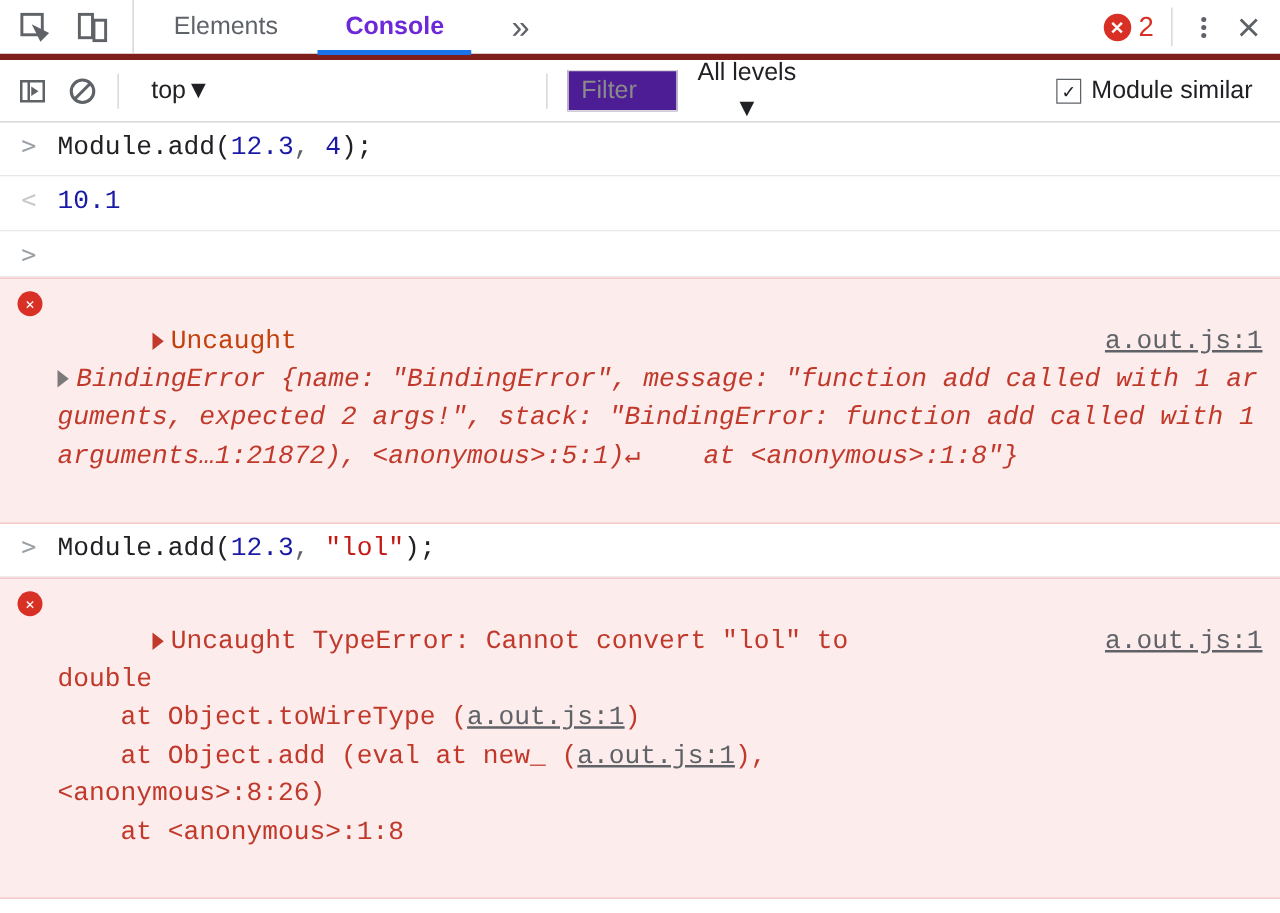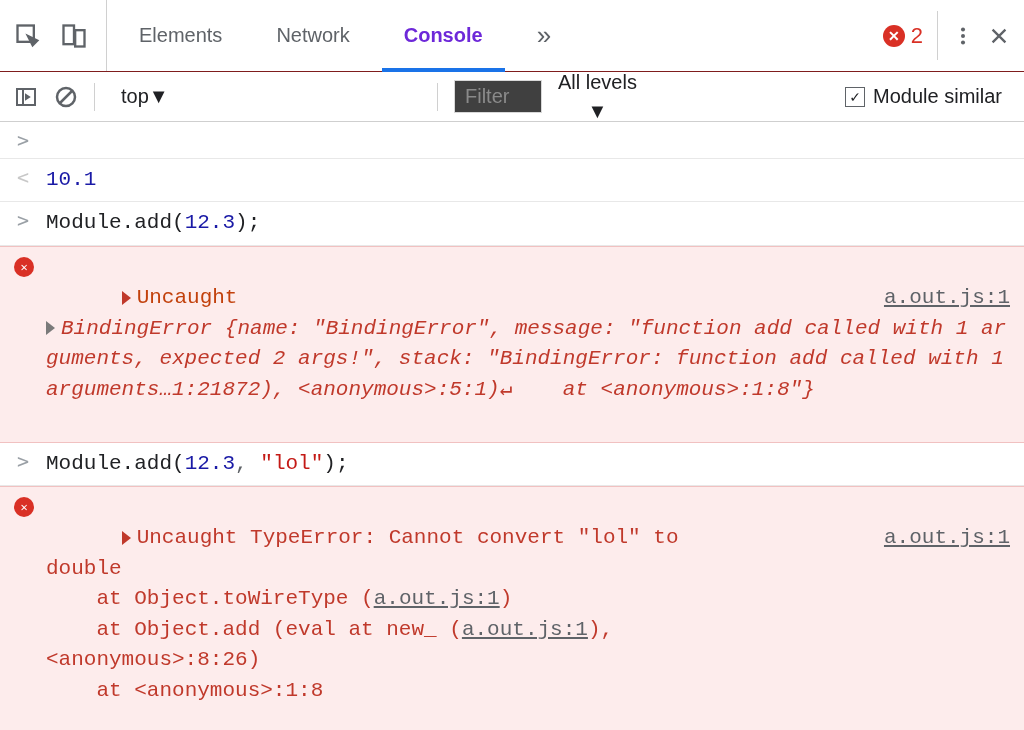--- a/index.html
+++ b/index.html
@@ -1,29 +1,29 @@
 <!DOCTYPE html>
 <html><head>
 <meta charset="utf-8">
 <style>
   * { box-sizing: border-box; }
   html, body { margin:0; padding:0; font-family: -apple-system, BlinkMacSystemFont, "Segoe UI", Arial, sans-serif; font-size:20px; color:#202124; background:#fff; width:1024px; height:730px; overflow:hidden;}
-  .top-tabs { display:flex; align-items:center; height:72px; border-bottom:1px solid #7f1d1d; padding:0 14px; gap:10px; }
+  .top-tabs { display:flex; align-items:center; height:48px; border-bottom:5px solid #7f1d1d; padding:0 14px; gap:10px; }
   .top-tabs .iconbar { display:flex; align-items:center; gap:18px; padding-right:18px; border-right:1px solid #d0d0d0; height:100%;}
   .tab { padding:0 22px; height:100%; display:flex; align-items:center; color:#5f6368; cursor:pointer; position:relative;}
   .tab.active { color:#6d28d9;font-weight:bold; }
   .tab.active::after { content:""; position:absolute; left:0; right:0; bottom:-1px; height:4px; background:#1a73e8;}
   .right-icons { margin-left:auto; display:flex; align-items:center; gap:14px; height:100%;}
   .err-badge { display:flex; align-items:center; gap:6px; padding-right:14px; border-right:1px solid #d0d0d0; height:70%; color:#d93025;}
   .circ-x { width:22px; height:22px; border-radius:50%; background:#d93025; display:flex; align-items:center; justify-content:center; color:#fff; font-size:14px; font-weight:bold;}
   .circ-x-sm { width:20px; height:20px; border-radius:50%; background:#d93025; display:flex; align-items:center; justify-content:center; color:#fff; font-size:12px; font-weight:bold; flex-shrink:0; margin-top:4px;}
   .sub-toolbar { display:flex; align-items:center; height:50px; border-bottom:1px solid #cfcfcf; padding:0 14px; gap:16px;}
   .sub-toolbar .sep { width:1px; height:28px; background:#d0d0d0;}
   .context-sel { display:flex; align-items:center; width:310px; padding:0 10px; color:#202124; cursor:pointer;}
-  .filter-box { border:1px solid #d8d8d8; background:#404040; padding:4px 10px; color:#8a8a8a; width:88px; text-align:left;}
+  .filter-box { border:1px solid #d8d8d8; background:#4c1d95; padding:4px 10px; color:#8a8a8a; width:88px; text-align:left;}
   .levels { display:flex; align-items:center; gap:6px; color:#202124; cursor:pointer;flex-direction:column;}
   .chk { display:flex; align-items:center; gap:8px; color:#202124; margin-left:auto; padding-right:8px;}
   .chkbox { width:20px; height:20px; border:1.5px solid #5f6368; display:flex; align-items:center; justify-content:center; font-size:14px; color:#202124;}
   .rows { }
   .row { display:flex; align-items:flex-start; padding:6px 14px 6px 14px; border-bottom:1px solid #e8e8e8; gap:14px;}
   .row .gutter { width:18px; text-align:center; color:#9aa0a6; flex-shrink:0; font-family: Menlo, Consolas, monospace;}
   .row .gutter.faint { color:#c8c8c8;}
   .row .body { flex:1; font-family: Menlo, Consolas, "Courier New", monospace; font-size:21px; line-height:1.45; white-space:pre-wrap; word-break:break-all;}
   .kw    { color:#202124;}
   .num   { color:#1a1aa6;}
@@ -52,21 +52,20 @@
         </svg>
     </span>
     <span>
       <svg width="28" height="28" viewBox="0 0 24 24" fill="none" stroke="#5f6368" stroke-width="2">
           <rect x="3" y="3" width="9" height="16"></rect>
           <rect x="13" y="7" width="8" height="14"></rect>
         </svg>
     </span>
   </div>
   <div class="tab">Elements</div>
-  <div class="tab">Network</div>
   <div class="tab active">Console</div>
   <div class="tab" style="font-size:26px;color:#5f6368;">»</div>
   <div class="right-icons">
     <div class="err-badge">
       <span class="circ-x">✕</span>
       <span style="font-size:22px;">2</span>
     </div>
     <span>
       <svg width="22" height="22" viewBox="0 0 24 24" fill="#5f6368">
           <circle cx="12" cy="5" r="2.2"></circle>
@@ -110,30 +109,30 @@
   <div class="chk">
     <span class="chkbox">✓</span>
     <span>Module similar</span>
   </div>
 </div>
 
 <div class="rows">
 
   <div class="row">
     <div class="gutter">&gt;</div>
+    <div class="body"><span class="kw">Module.add</span><span class="punct">(</span><span class="num">12.3</span><span class="op">, </span><span class="num">4</span><span class="punct">);</span></div>
   </div>
 
   <div class="row">
     <div class="gutter faint">&lt;</div>
     <div class="body"><span class="num">10.1</span></div>
   </div>
 
   <div class="row">
     <div class="gutter">&gt;</div>
-    <div class="body"><span class="kw">Module.add</span><span class="punct">(</span><span class="num">12.3</span><span class="punct">);</span></div>
   </div>
 
   <div class="row err-row">
     <div class="gutter">
         <div class="circ-x-sm">✕</div>
       </div>
     <div class="body err-body">
       <a class="src">a.out.js:1</a><span class="tri tri-dk"></span><span class="head">Uncaught</span><br><span style="display:inline-block; vertical-align:top;"><span class="tri" style="border-left-color:#7a7a7a;"></span></span><span style="display:inline;">BindingError {name: "BindingError", message: "function add called with 1 arguments, expected 2 args!", stack: "BindingError: function add called with 1 arguments…1:21872), &lt;anonymous&gt;:5:1)↵    at &lt;anonymous&gt;:1:8"}</span>
     </div>
   </div>

